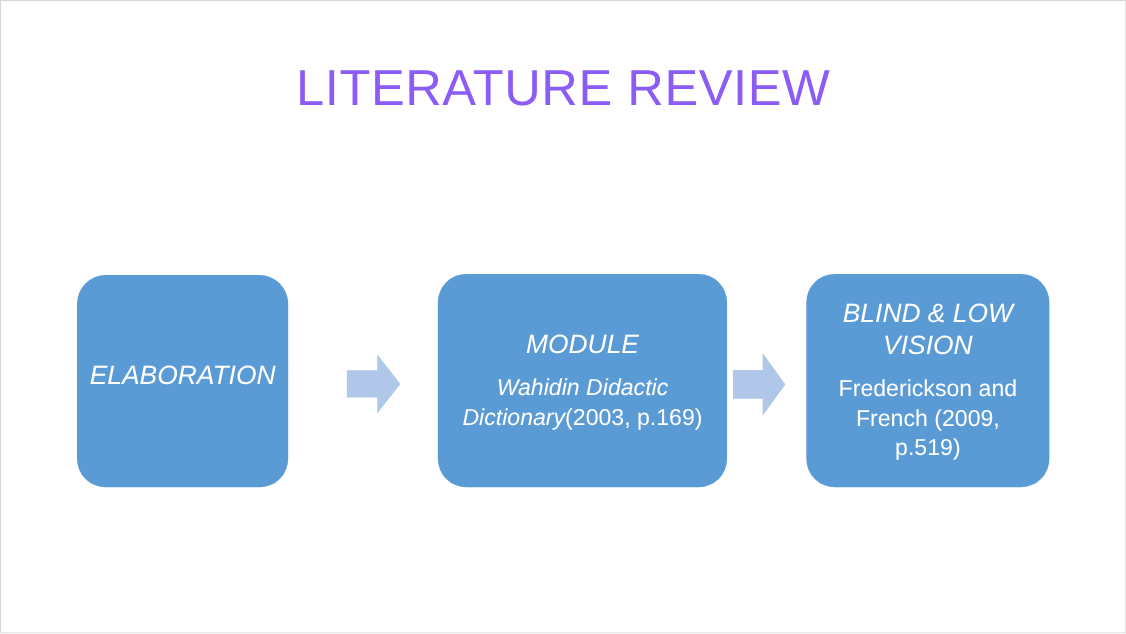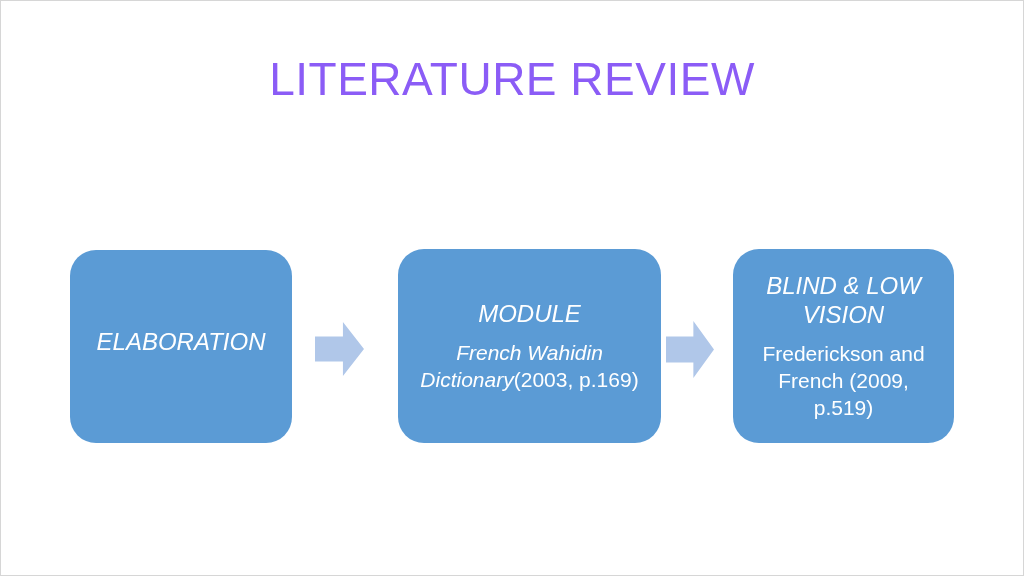--- a/index.html
+++ b/index.html
@@ -27,21 +27,21 @@
     border-radius:26px;
     color:#ffffff;
     display:flex;
     flex-direction:column;
     justify-content:center;
     align-items:center;
     text-align:center;
     box-sizing:border-box;
     padding:10px 14px;
   }
-  .box-1{left:70px;top:250px;width:222px;height:193px;}
+  .box-1{left:70px;top:250px;width:192px;height:193px;}
   .box-2{left:398px;top:249px;width:263px;height:194px;}
   .box-3{left:733px;top:249px;width:221px;height:194px;}
   .box-title{
     font-style:italic;
     font-size:24px;
     line-height:29px;
     margin-bottom:11px;
   }
   .box-body{
     font-size:21px;
@@ -64,21 +64,21 @@
   <div class="slide-title">LITERATURE REVIEW</div>
 
   <div class="flow-box box-1">
     <div class="box-title">ELABORATION</div>
   </div>
 
   <div class="flow-arrow arrow-1"></div>
 
   <div class="flow-box box-2">
     <div class="box-title">MODULE</div>
-    <div class="box-body"><span class="it">French Wahidin Dictionary</span><span>(2003, p.169)</span></div>
+    <div class="box-body"><span class="it">Wahidin Didactic Dictionary</span><span>(2003, p.169)</span></div>
   </div>
 
   <div class="flow-arrow arrow-2"></div>
 
   <div class="flow-box box-3">
     <div class="box-title">BLIND &amp; LOW VISION</div>
     <div class="box-body">Frederickson and French (2009, p.519)</div>
   </div>
 
 </div>

